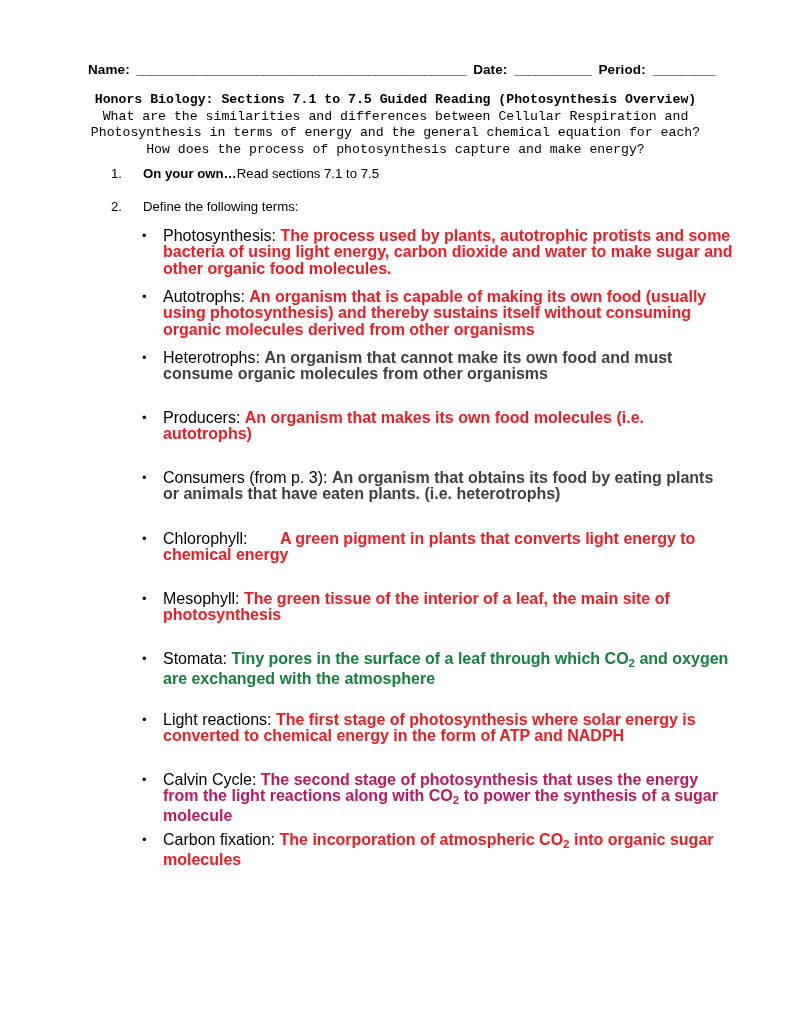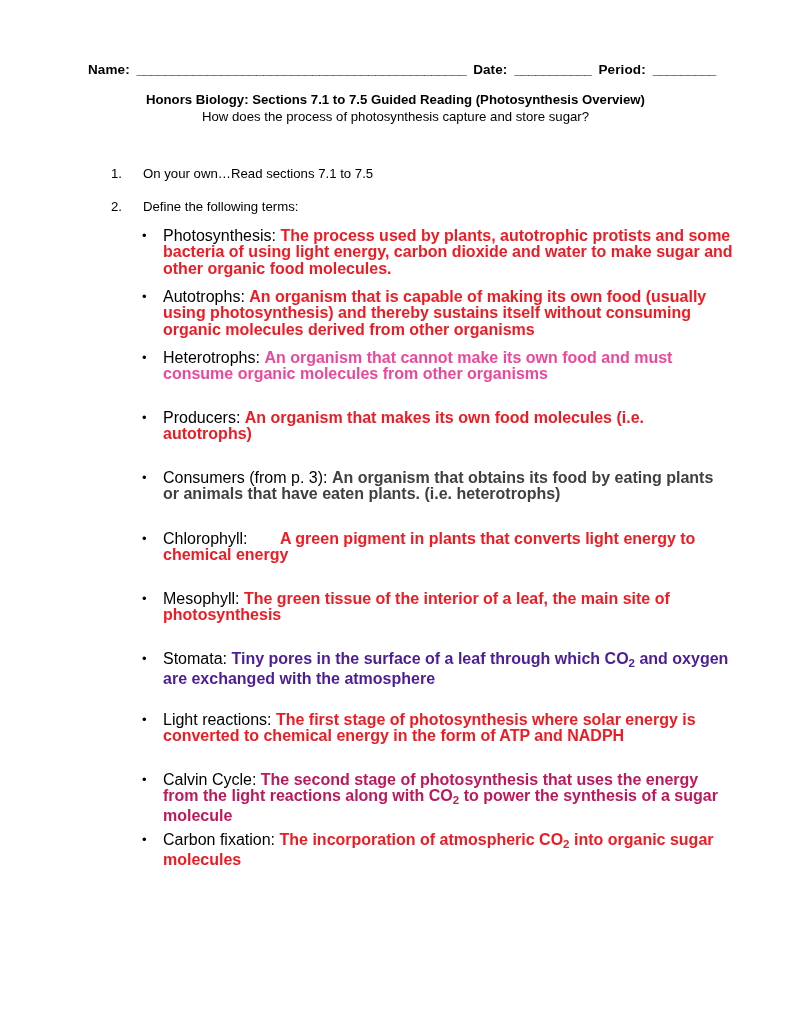--- a/index.html
+++ b/index.html
@@ -41,20 +41,21 @@
 
   
   .title-block {
     position: absolute;
     left: 55px;
     top: 92px;
     width: 681px;
     text-align: center;
     font-size: 13.2px;
     line-height: 16.6px;
+    font-family: Liberation Mono, monospace;
   }
   .doc-title {
     font-weight: bold;
   }
   .subtitle-1, .subtitle-2 {
     font-weight: normal;
   }
 
   
   .num-list {
@@ -69,21 +70,21 @@
     padding-left: 38px;
     margin-bottom: 17px;
     line-height: 16px;
   }
   .num-item .num {
     position: absolute;
     left: 6px;
     top: 0;
   }
   .num-item .bold-lead {
-    font-weight: normal;
+    font-weight: bold;
     text-align: center;
   }
   .bullet-item {
     position: relative;
     padding-left: 23px;
     line-height: 16.4px;
     margin-bottom: 0;
   }
   .bullet-item .dot {
     position: absolute;
@@ -110,39 +111,40 @@
 <body>
 
 <div class="page">
 
   <div class="id-line">
     <span>Name:</span><span class="gap"></span><span class="blank">_______________________________________________</span><span class="gap"></span><span>Date:</span><span class="gap"></span><span class="blank">___________</span><span class="gap"></span><span>Period:</span><span class="gap"></span><span class="blank">_________</span>
   </div>
 
   <div class="title-block">
     <div class="doc-title">Honors Biology: Sections 7.1 to 7.5 Guided Reading (Photosynthesis Overview)</div>
-    <div class="subtitle-2">How does the process of photosynthesis capture and store sugar?</div>
+    <div class="subtitle-1">What are the similarities and differences between Cellular Respiration and Photosynthesis in terms of energy and the general chemical equation for each?</div>
+    <div class="subtitle-2">How does the process of photosynthesis capture and make energy?</div>
   </div>
 
   <div class="num-list">
     <div class="num-item">
       <span class="num">1.</span><span class="bold-lead">On your own…</span><span>Read sections 7.1 to 7.5</span>
     </div>
     <div class="num-item">
       <span class="num">2.</span><span>Define the following terms:</span>
     </div>
   </div>
 
   <div id="definition-list">
       <div class="bullet-item" style="position: absolute; left: 140px; top: 228px; width: 570px;"><span class="dot">•</span><span class="term">Photosynthesis: </span><span class="answer" style="color: rgb(237, 28, 36);">The process used by plants, autotrophic protists and some bacteria of using light energy, carbon dioxide and water to make sugar and other organic food molecules.</span></div>
       <div class="bullet-item" style="position: absolute; left: 140px; top: 289px; width: 570px;"><span class="dot">•</span><span class="term">Autotrophs: </span><span class="answer" style="color: rgb(237, 28, 36);">An organism that is capable of making its own food (usually using photosynthesis) and thereby sustains itself without consuming organic molecules derived from other organisms</span></div>
-      <div class="bullet-item" style="position: absolute; left: 140px; top: 350px; width: 570px;"><span class="dot">•</span><span class="term">Heterotrophs: </span><span class="answer" style="color: #ec4899; text-align: right;">An organism that cannot make its own food and must consume organic molecules from other organisms</span></div>
+      <div class="bullet-item" style="position: absolute; left: 140px; top: 350px; width: 570px;"><span class="dot">•</span><span class="term">Heterotrophs: </span><span class="answer" style="color: #404040; text-align: right;">An organism that cannot make its own food and must consume organic molecules from other organisms</span></div>
       <div class="bullet-item" style="position: absolute; left: 140px; top: 410px; width: 570px;"><span class="dot">•</span><span class="term">Producers: </span><span class="answer" style="color: rgb(237, 28, 36);">An organism that makes its own food molecules (i.e. autotrophs)</span></div>
       <div class="bullet-item" style="position: absolute; left: 140px; top: 470px; width: 570px;"><span class="dot">•</span><span class="term">Consumers (from p. 3): </span><span class="answer" style="color: #404040;">An organism that obtains its food by eating plants or animals that have eaten plants. (i.e. heterotrophs)</span></div>
       <div class="bullet-item" style="position: absolute; left: 140px; top: 531px; width: 570px;"><span class="dot">•</span><span class="term">Chlorophyll: </span><span class="answer" style="color: rgb(237, 28, 36); margin-left: 28px;">A green pigment in plants that converts light energy to chemical energy</span></div>
       <div class="bullet-item" style="position: absolute; left: 140px; top: 591px; width: 570px;"><span class="dot">•</span><span class="term">Mesophyll: </span><span class="answer" style="color: rgb(237, 28, 36);">The green tissue of the interior of a leaf, the main site of photosynthesis</span></div>
-      <div class="bullet-item" style="position: absolute; left: 140px; top: 651px; width: 570px;"><span class="dot">•</span><span class="term">Stomata: </span><span class="answer" style="color: #4c1d95;">Tiny pores in the surface of a leaf through which CO<sub>2</sub> and oxygen are exchanged with the atmosphere</span></div>
+      <div class="bullet-item" style="position: absolute; left: 140px; top: 651px; width: 570px;"><span class="dot">•</span><span class="term">Stomata: </span><span class="answer" style="color: #15803d;">Tiny pores in the surface of a leaf through which CO<sub>2</sub> and oxygen are exchanged with the atmosphere</span></div>
       <div class="bullet-item" style="position: absolute; left: 140px; top: 712px; width: 570px;"><span class="dot">•</span><span class="term">Light reactions: </span><span class="answer" style="color: rgb(237, 28, 36); margin-top: 19px;">The first stage of photosynthesis where solar energy is converted to chemical energy in the form of ATP and NADPH</span></div>
       <div class="bullet-item" style="position: absolute; left: 140px; top: 772px; width: 570px;"><span class="dot">•</span><span class="term">Calvin Cycle: </span><span class="answer" style="color: #be185d;">The second stage of photosynthesis that uses the energy from the light reactions along with CO<sub>2</sub> to power the synthesis of a sugar molecule</span></div>
       <div class="bullet-item" style="position: absolute; left: 140px; top: 832px; width: 570px;"><span class="dot">•</span><span class="term">Carbon fixation: </span><span class="answer" style="color: rgb(237, 28, 36);">The incorporation of atmospheric CO<sub>2</sub> into organic sugar molecules</span></div>
     </div>
 
 </div>
 
 </body></html>

